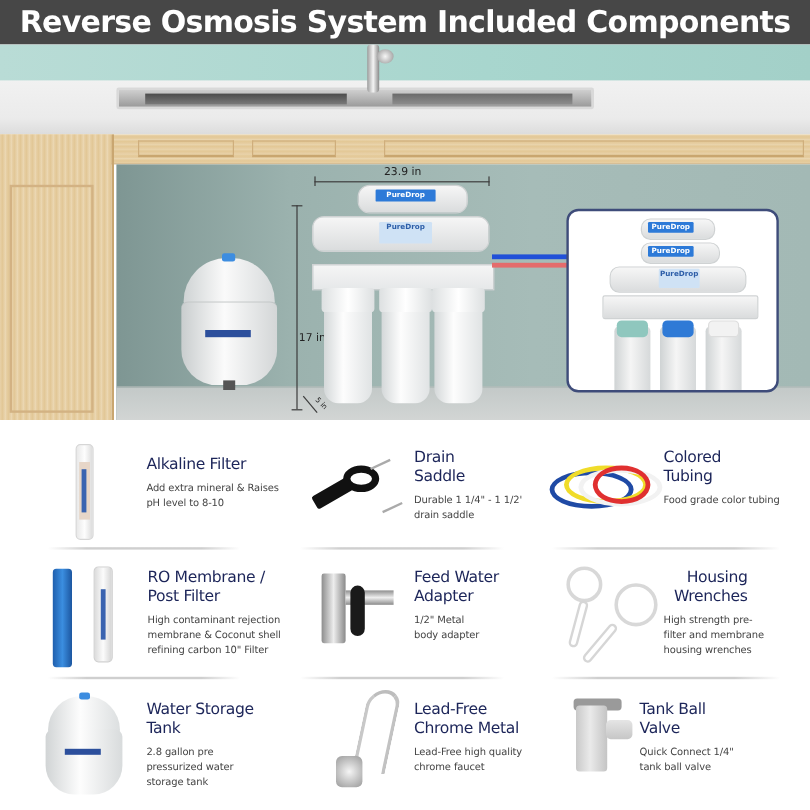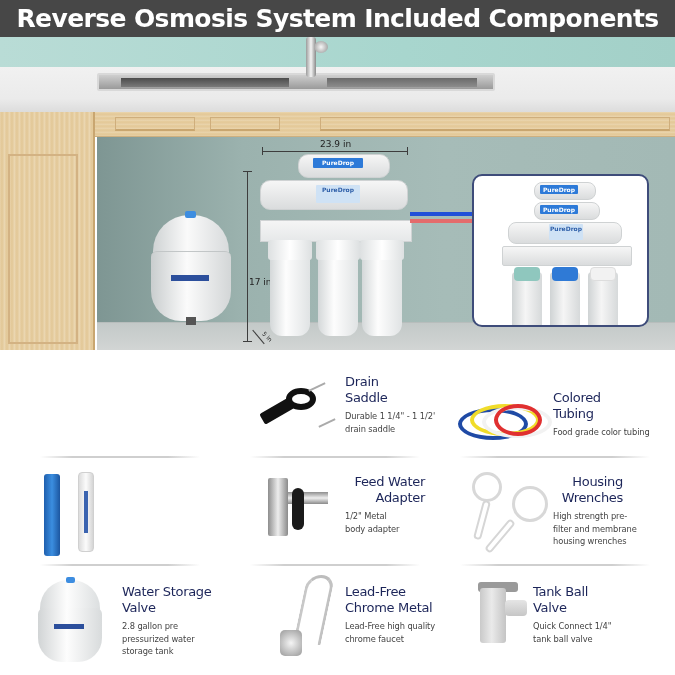--- a/index.html
+++ b/index.html
@@ -179,61 +179,77 @@
       <div class="stub-cap" style="left:40px;background:#8fc7be;"></div>
     <div class="stub" style="left:76px;"></div>
       <div class="stub-cap" style="left:78px;background:#2f7ad6;"></div>
     <div class="stub" style="left:114px;"></div>
       <div class="stub-cap" style="left:116px;background:#f2f2f2;border:1px solid #ddd;"></div>
   </div>
 </div>
 
 <div class="grid">
 
+  <div class="item" style="left:0;top:0;">
+    <div class="alk">
+        <div class="band"></div>
+        <div class="lbl"></div>
+      </div>
+    <div class="text" style="left:122px;top:20px;">
+      <div class="title">Alkaline Filter</div>
+      <div class="desc">Add extra mineral &amp; Raises pH level to 8-10</div>
+    </div>
+  </div>
   <div class="item" style="left:230px;top:0;">
     <div>
       <div class="saddle" style="left:56px;top:28px;"></div>
       <div style="position:absolute;left:30px;top:45px;width:34px;height:12px;background:#111;transform:rotate(-30deg);border-radius:2px;"></div>
       <div style="position:absolute;left:78px;top:26px;width:18px;height:2px;background:#aaa;transform:rotate(-25deg);"></div>
       <div style="position:absolute;left:88px;top:62px;width:18px;height:2px;background:#aaa;transform:rotate(-25deg);"></div>
     </div>
     <div class="text" style="left:115px;top:14px;">
       <div class="title" style="width:60px;">Drain Saddle</div>
       <div class="desc" style="width:96px;">Durable 1 1/4" - 1 1/2' drain saddle</div>
     </div>
   </div>
-  <div class="item" style="left:450px;top:16px;">
+  <div class="item" style="left:450px;top:0;">
     <div>
       <div class="tube" style="left:8px;top:32px;border-color:#1f4aa5;"></div>
       <div class="tube" style="left:20px;top:28px;border-color:#f0dc2a;"></div>
       <div class="tube" style="left:32px;top:30px;border-color:#f2f2f2;"></div>
       <div class="tube" style="left:44px;top:28px;border-color:#e03030;width:48px;"></div>
     </div>
     <div class="text" style="left:103px;top:14px;">
       <div class="title" style="width:60px;">Colored Tubing</div>
       <div class="desc" style="width:110px;">Food grade color tubing</div>
     </div>
   </div>
   <div class="divider" style="left:40px;top:96px;width:160px;"></div>
   <div class="divider" style="left:250px;top:96px;width:170px;"></div>
   <div class="divider" style="left:460px;top:96px;width:190px;"></div>
 
+  <div class="item" style="left:0;top:100px;">
+    <div class="text" style="left:123px;top:14px;">
+      <div class="title" style="width:100px;">RO Membrane / Post Filter</div>
+      <div class="desc" style="width:112px;">High contaminant rejection membrane &amp; Coconut shell refining carbon 10" Filter</div>
+    </div>
+  </div>
   <div class="membrane" style="top:114px;left:44px;position:absolute;"></div>
   <div class="postfilter" style="position:absolute;top:112px;">
       <div class="lbl"></div>
     </div>
 
   <div class="item" style="left:230px;top:100px;">
     <div>
       <div class="adapter" style="left:38px;top:18px;width:20px;height:58px;border-radius:2px;"></div>
       <div class="adapter" style="left:58px;top:32px;width:40px;height:12px;background:linear-gradient(180deg,#8e8e8e,#eee 50%,#8a8a8a);"></div>
       <div style="position:absolute;left:62px;top:28px;width:12px;height:42px;background:#1a1a1a;border-radius:6px;"></div>
     </div>
     <div class="text" style="left:115px;top:14px;">
-      <div class="title" style="width:80px;text-align:right;">Feed Water Adapter</div>
+      <div class="title" style="width:80px;">Feed Water Adapter</div>
       <div class="desc" style="width:60px;">1/2" Metal body adapter</div>
     </div>
   </div>
 
   <div class="item" style="left:450px;top:100px;">
     <div>
       <div class="wrench" style="left:22px;top:12px;width:30px;height:30px;"></div>
       <div class="wrench-handle" style="left:28px;top:40px;transform:rotate(15deg);"></div>
       <div class="wrench" style="left:62px;top:26px;width:36px;height:36px;"></div>
       <div class="wrench-handle" style="left:46px;top:56px;transform:rotate(40deg);"></div>
@@ -242,21 +258,21 @@
       <div class="title" style="width:70px;text-align:right;">Housing Wrenches</div>
       <div class="desc" style="width:86px;">High strength pre-filter and membrane housing wrenches</div>
     </div>
   </div>
   <div class="divider" style="left:40px;top:204px;width:160px;"></div>
   <div class="divider" style="left:250px;top:204px;width:170px;"></div>
   <div class="divider" style="left:460px;top:204px;width:190px;"></div>
 
   <div class="item" style="left:0;top:210px;">
     <div class="text" style="left:122px;top:14px;">
-      <div class="title" style="width:90px;">Water Storage Valve</div>
+      <div class="title" style="width:90px;">Water Storage Tank</div>
       <div class="desc" style="width:104px;">2.8 gallon pre pressurized water storage tank</div>
     </div>
   </div>
   <div class="gtank" style="position:absolute;">
     <div class="dome"></div>
       <div class="body"></div>
       <div class="cap"></div>
       <div class="label"></div>
   </div>
 

